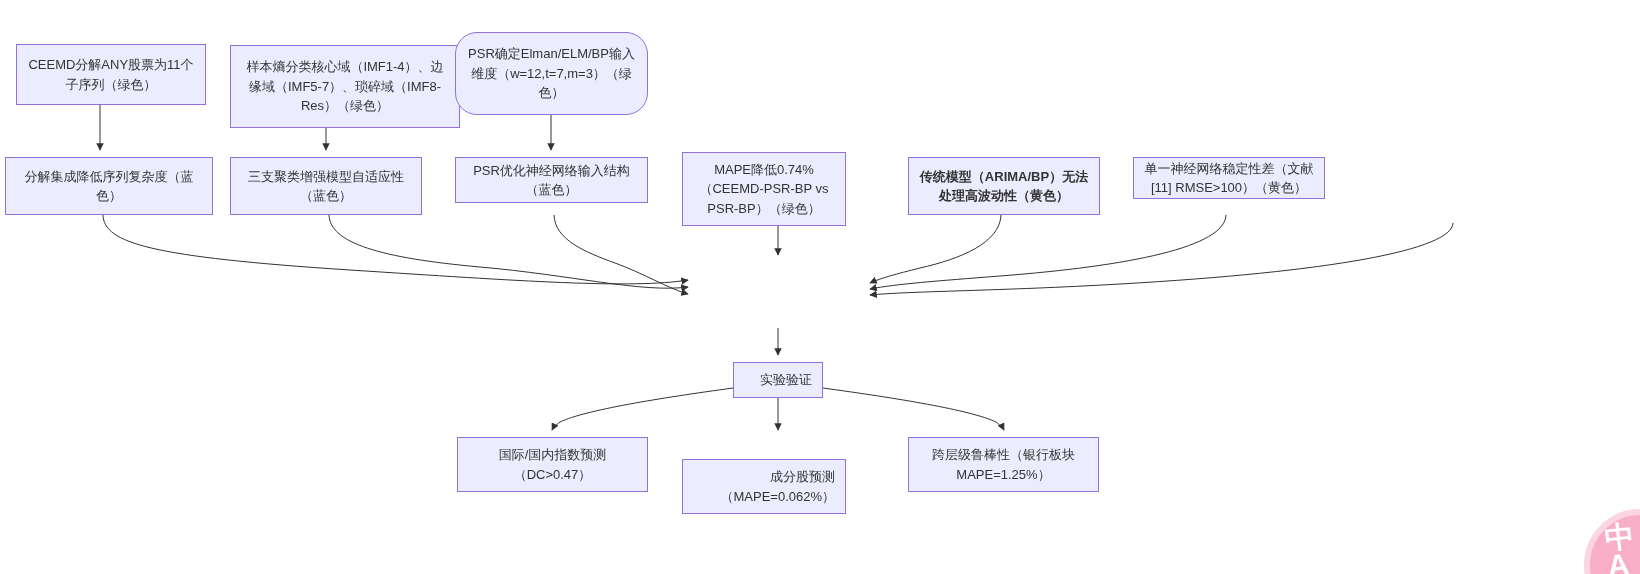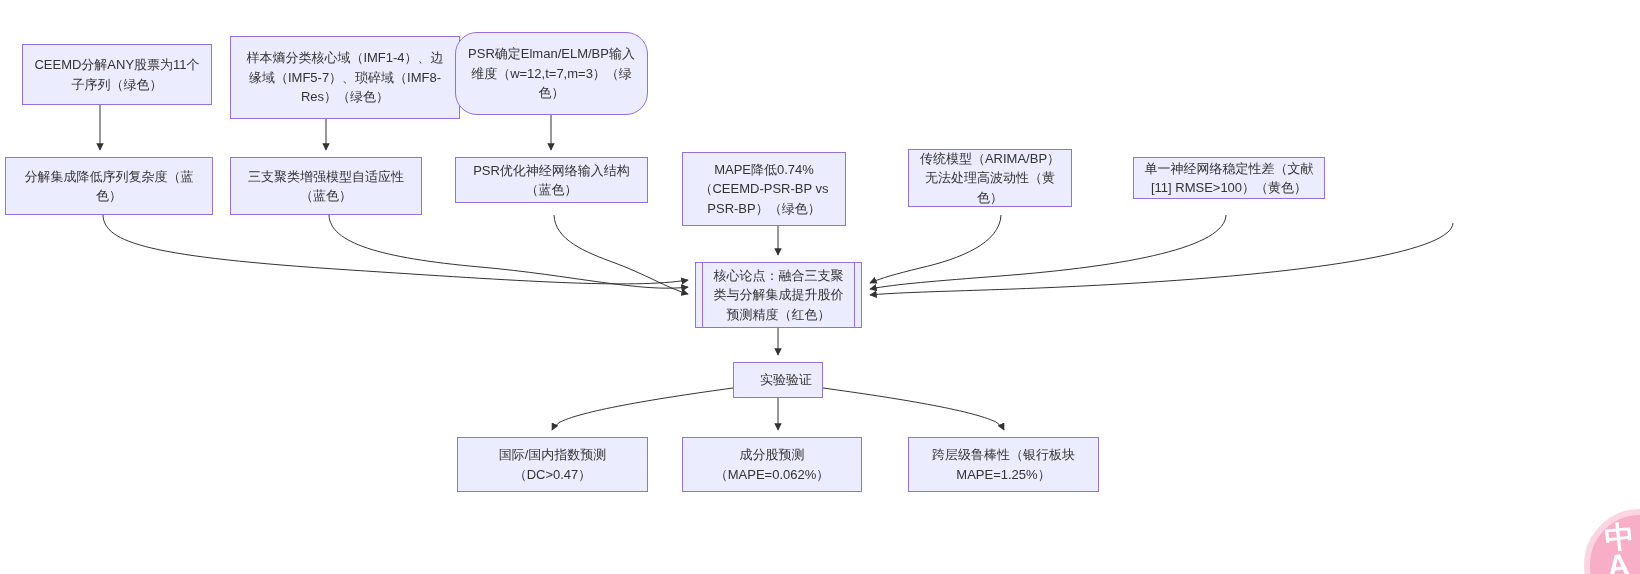--- a/index.html
+++ b/index.html
@@ -37,34 +37,34 @@
   .node--subroutine::after {
     content: "";
     position: absolute;
     top: 0; bottom: 0;
     width: 0;
     border-left: 1px solid #9370DB;
   }
   .node--subroutine::before { left: 6px; }
   .node--subroutine::after  { right: 6px; }
 
-  #node-a    { left: 22px;    top: 44px;  width: 190px; height: 61px; }
-  #node-b    { left: 230px;  top: 36px;  width: 230px; height: 83px; }
+  #node-a    { left: 16px;    top: 44px;  width: 190px; height: 61px; }
+  #node-b    { left: 230px;  top: 45px;  width: 230px; height: 83px; }
   #node-c    { left: 455px;  top: 32px;  width: 193px; height: 83px; border-radius: 22px; }
   #node-d    { left: 5px;    top: 157px; width: 208px; height: 58px; text-align: center; }
   #node-e    { left: 230px;  top: 157px; width: 192px; height: 58px; align-items: center; }
   #node-f    { left: 455px;  top: 157px; width: 193px; height: 46px; }
   #node-g    { left: 682px;  top: 152px; width: 164px; height: 74px; text-align: center; }
-  #node-h    { left: 908px;  top: 149px; width: 164px; height: 58px; }
+  #node-h    { left: 908px;  top: 157px; width: 192px; height: 58px; font-weight: bold; }
   #node-i    { left: 1133px; top: 157px; width: 192px; height: 42px; }
   #node-j    { left: 1360px; top: 149px; width: 193px; height: 74px; }
   #node-core { left: 695px;  top: 262px; width: 167px; height: 66px; padding: 4px 14px; }
   #node-exp  { left: 733px;  top: 362px; width: 90px;  height: 36px; justify-content: flex-end; }
   #node-k    { left: 457px;  top: 437px; width: 191px; height: 55px; justify-content: flex-end; }
-  #node-l    { left: 682px;  top: 437px; width: 180px; height: 55px; }
+  #node-l    { left: 682px;  top: 459px; width: 164px; height: 55px; text-align: right; }
   #node-m    { left: 908px;  top: 437px; width: 191px; height: 55px; }
 
   .translate-badge {
     position: absolute;
     left: 1584px;
     top: 509px;
     width: 112px;
     height: 112px;
     border-radius: 50%;
     background: #f7aec6;
@@ -142,23 +142,20 @@
   <div class="node" id="node-g">
     <span class="lbl">MAPE降低0.74%（CEEMD-PSR-BP vs PSR-BP）（绿色）</span>
   </div>
   <div class="node" id="node-h">
     <span class="lbl">传统模型（ARIMA/BP）无法处理高波动性（黄色）</span>
   </div>
   <div class="node" id="node-i">
     <span class="lbl">单一神经网络稳定性差（文献[11] RMSE&gt;100）（黄色）</span>
   </div>
 
-  <div class="node node--subroutine" id="node-core">
-    <span class="lbl">核心论点：融合三支聚类与分解集成提升股价预测精度（红色）</span>
-  </div>
 
   <div class="node" id="node-exp">
     <span class="lbl">实验验证</span>
   </div>
 
   <div class="node" id="node-k">
     <span class="lbl">国际/国内指数预测（DC&gt;0.47）</span>
   </div>
   <div class="node" id="node-l">
     <span class="lbl">成分股预测（MAPE=0.062%）</span>

